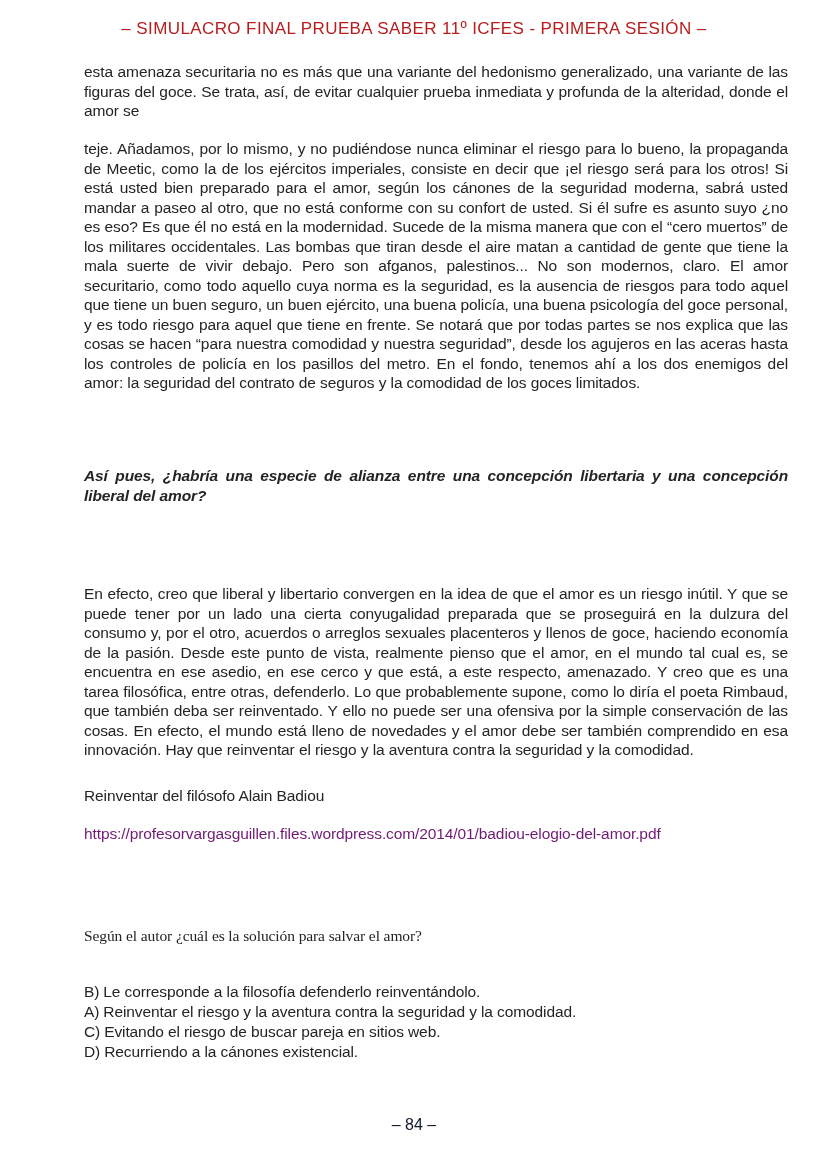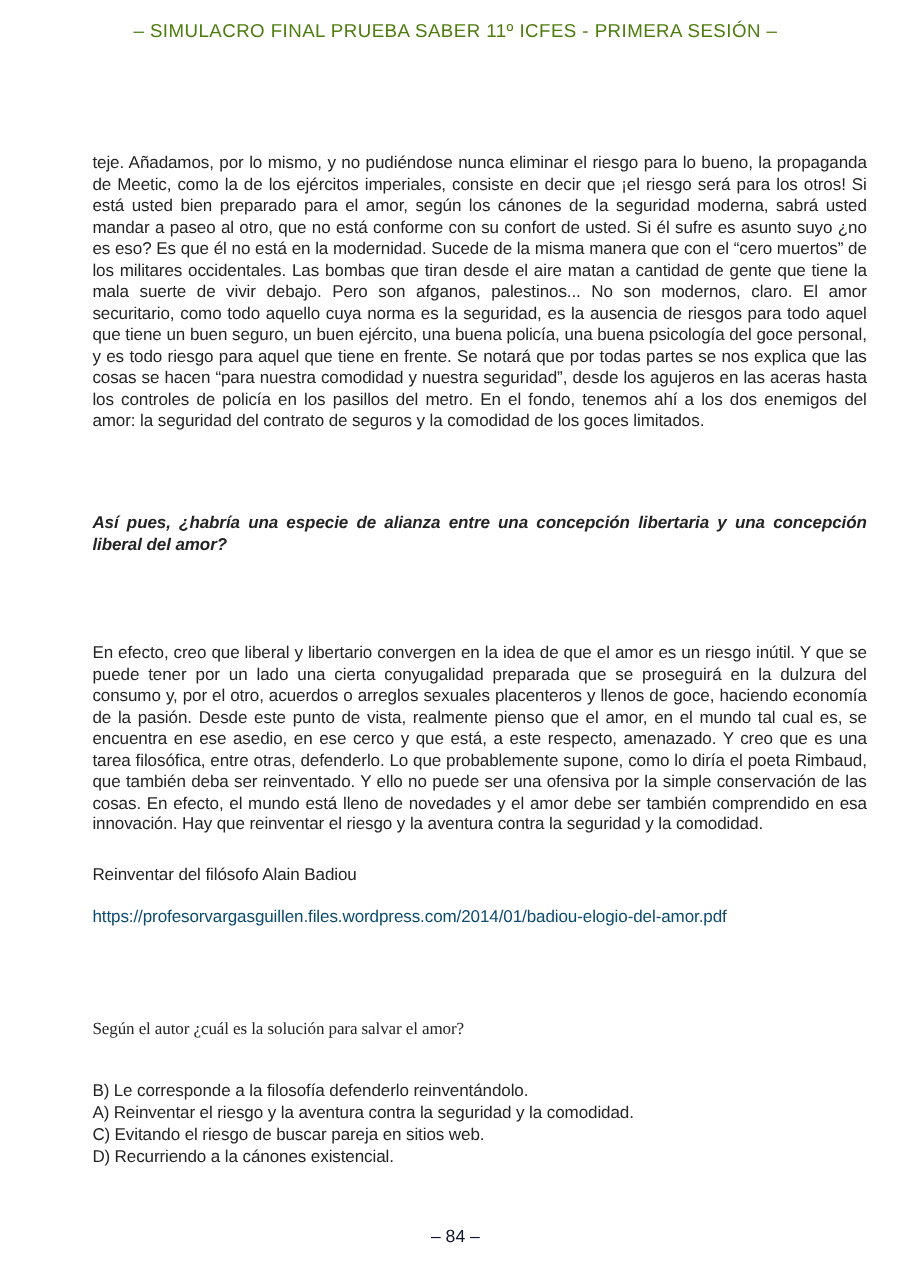--- a/index.html
+++ b/index.html
@@ -17,21 +17,21 @@
     overflow: hidden;
   }
   .page-header {
     position: absolute;
     top: 19px;
     left: 0;
     width: 828px;
     text-align: center;
     font-size: 17px;
     letter-spacing: 0.4px;
-    color: #4d7c0f;
+    color: #b91c1c;
   }
   .block {
     position: absolute;
     left: 84px;
     width: 704px;
     font-size: 15.5px;
     line-height: 19.5px;
     letter-spacing: -0.1px;
   }
   .justify {
@@ -42,21 +42,21 @@
   #para2 { top: 139px; }
   #interview-q {
     top: 466px;
     font-weight: bold;
     font-style: italic;
   }
   #para3 { top: 584px; }
   #caption { top: 786px; }
   #source-url {
     top: 824px;
-    color: #0c4a6e;
+    color: #701a75;
     text-decoration: none;
     display: block;
   }
   #question { top: 926px; font-family: Liberation Serif, serif; }
   #options { top: 982px; }
   .option-row {
     line-height: 20px;
     white-space: nowrap;
   }
   .option-label {
@@ -72,20 +72,21 @@
     color: #0f172a;
   }
 </style>
 </head>
 <body>
 
 <div class="page">
 
   <div class="page-header">– SIMULACRO FINAL PRUEBA SABER 11º ICFES - PRIMERA SESIÓN –</div>
 
+  <div class="block justify" id="para1">esta amenaza securitaria no es más que una variante del hedonismo generalizado, una variante de las figuras del goce. Se trata, así, de evitar cualquier prueba inmediata y profunda de la alteridad, donde el amor se</div>
 
   <div class="block justify" id="para2">teje. Añadamos, por lo mismo, y no pudiéndose nunca eliminar el riesgo para lo bueno, la propaganda de Meetic, como la de los ejércitos imperiales, consiste en decir que ¡el riesgo será para los otros! Si está usted bien preparado para el amor, según los cánones de la seguridad moderna, sabrá usted mandar a paseo al otro, que no está conforme con su confort de usted. Si él sufre es asunto suyo ¿no es eso? Es que él no está en la modernidad. Sucede de la misma manera que con el “cero muertos” de los militares occidentales. Las bombas que tiran desde el aire matan a cantidad de gente que tiene la mala suerte de vivir debajo. Pero son afganos, palestinos... No son modernos, claro. El amor securitario, como todo aquello cuya norma es la seguridad, es la ausencia de riesgos para todo aquel que tiene un buen seguro, un buen ejército, una buena policía, una buena psicología del goce personal, y es todo riesgo para aquel que tiene en frente. Se notará que por todas partes se nos explica que las cosas se hacen “para nuestra comodidad y nuestra seguridad”, desde los agujeros en las aceras hasta los controles de policía en los pasillos del metro. En el fondo, tenemos ahí a los dos enemigos del amor: la seguridad del contrato de seguros y la comodidad de los goces limitados.</div>
 
   <div class="block justify" id="interview-q">Así pues, ¿habría una especie de alianza entre una concepción libertaria y una concepción liberal del amor?</div>
 
   <div class="block justify" id="para3">En efecto, creo que liberal y libertario convergen en la idea de que el amor es un riesgo inútil. Y que se puede tener por un lado una cierta conyugalidad preparada que se proseguirá en la dulzura del consumo y, por el otro, acuerdos o arreglos sexuales placenteros y llenos de goce, haciendo economía de la pasión. Desde este punto de vista, realmente pienso que el amor, en el mundo tal cual es, se encuentra en ese asedio, en ese cerco y que está, a este respecto, amenazado. Y creo que es una tarea filosófica, entre otras, defenderlo. Lo que probablemente supone, como lo diría el poeta Rimbaud, que también deba ser reinventado. Y ello no puede ser una ofensiva por la simple conservación de las cosas. En efecto, el mundo está lleno de novedades y el amor debe ser también comprendido en esa innovación. Hay que reinventar el riesgo y la aventura contra la seguridad y la comodidad.</div>
 
   <div class="block" id="caption">Reinventar del filósofo Alain Badiou</div>
 
   <a class="block" id="source-url" href="#">https://profesorvargasguillen.files.wordpress.com/2014/01/badiou-elogio-del-amor.pdf</a>

